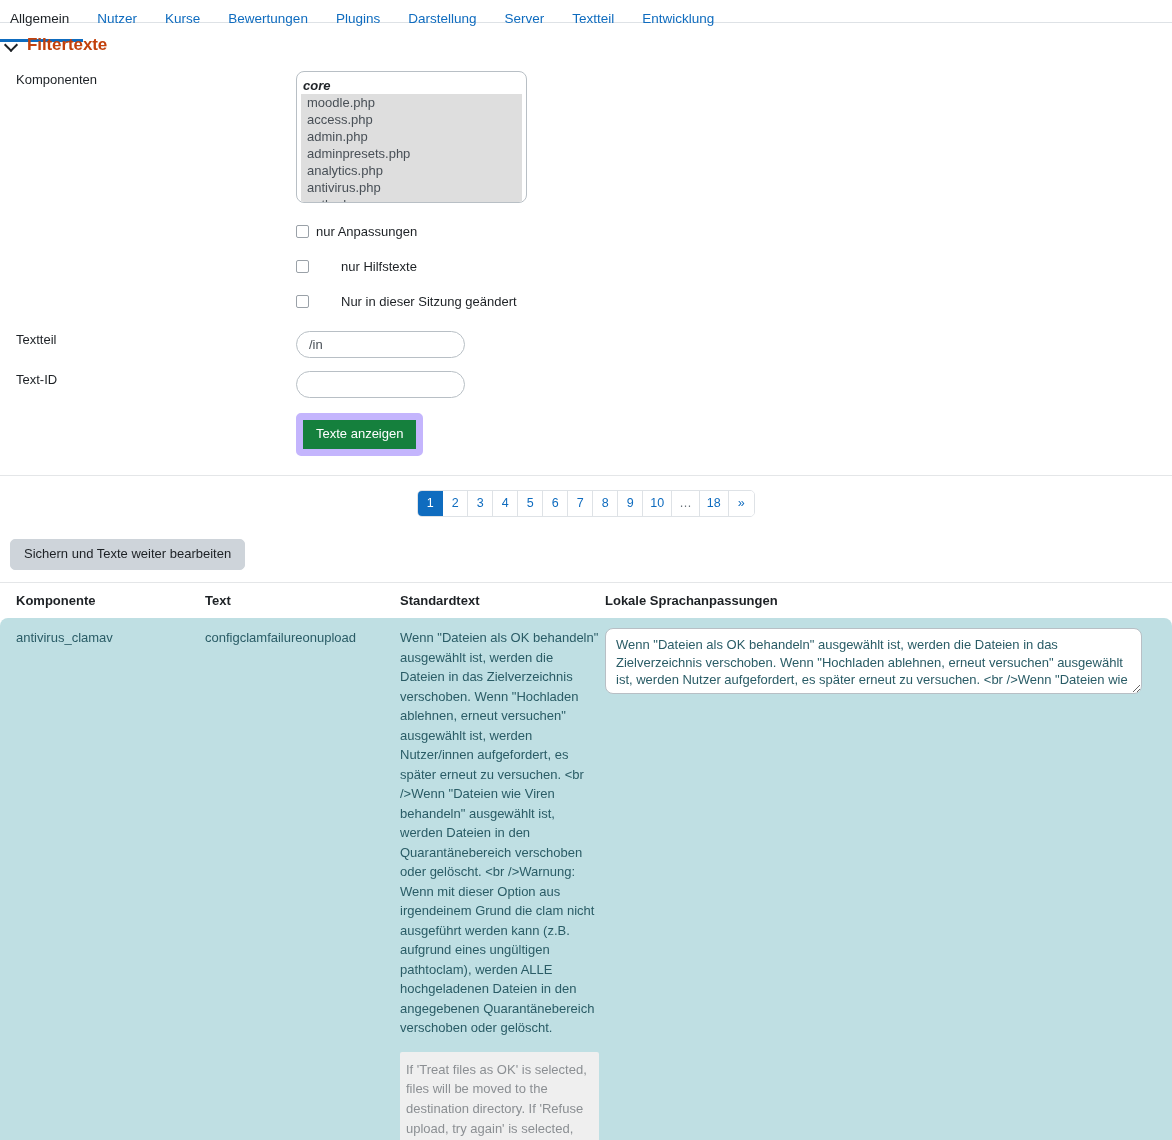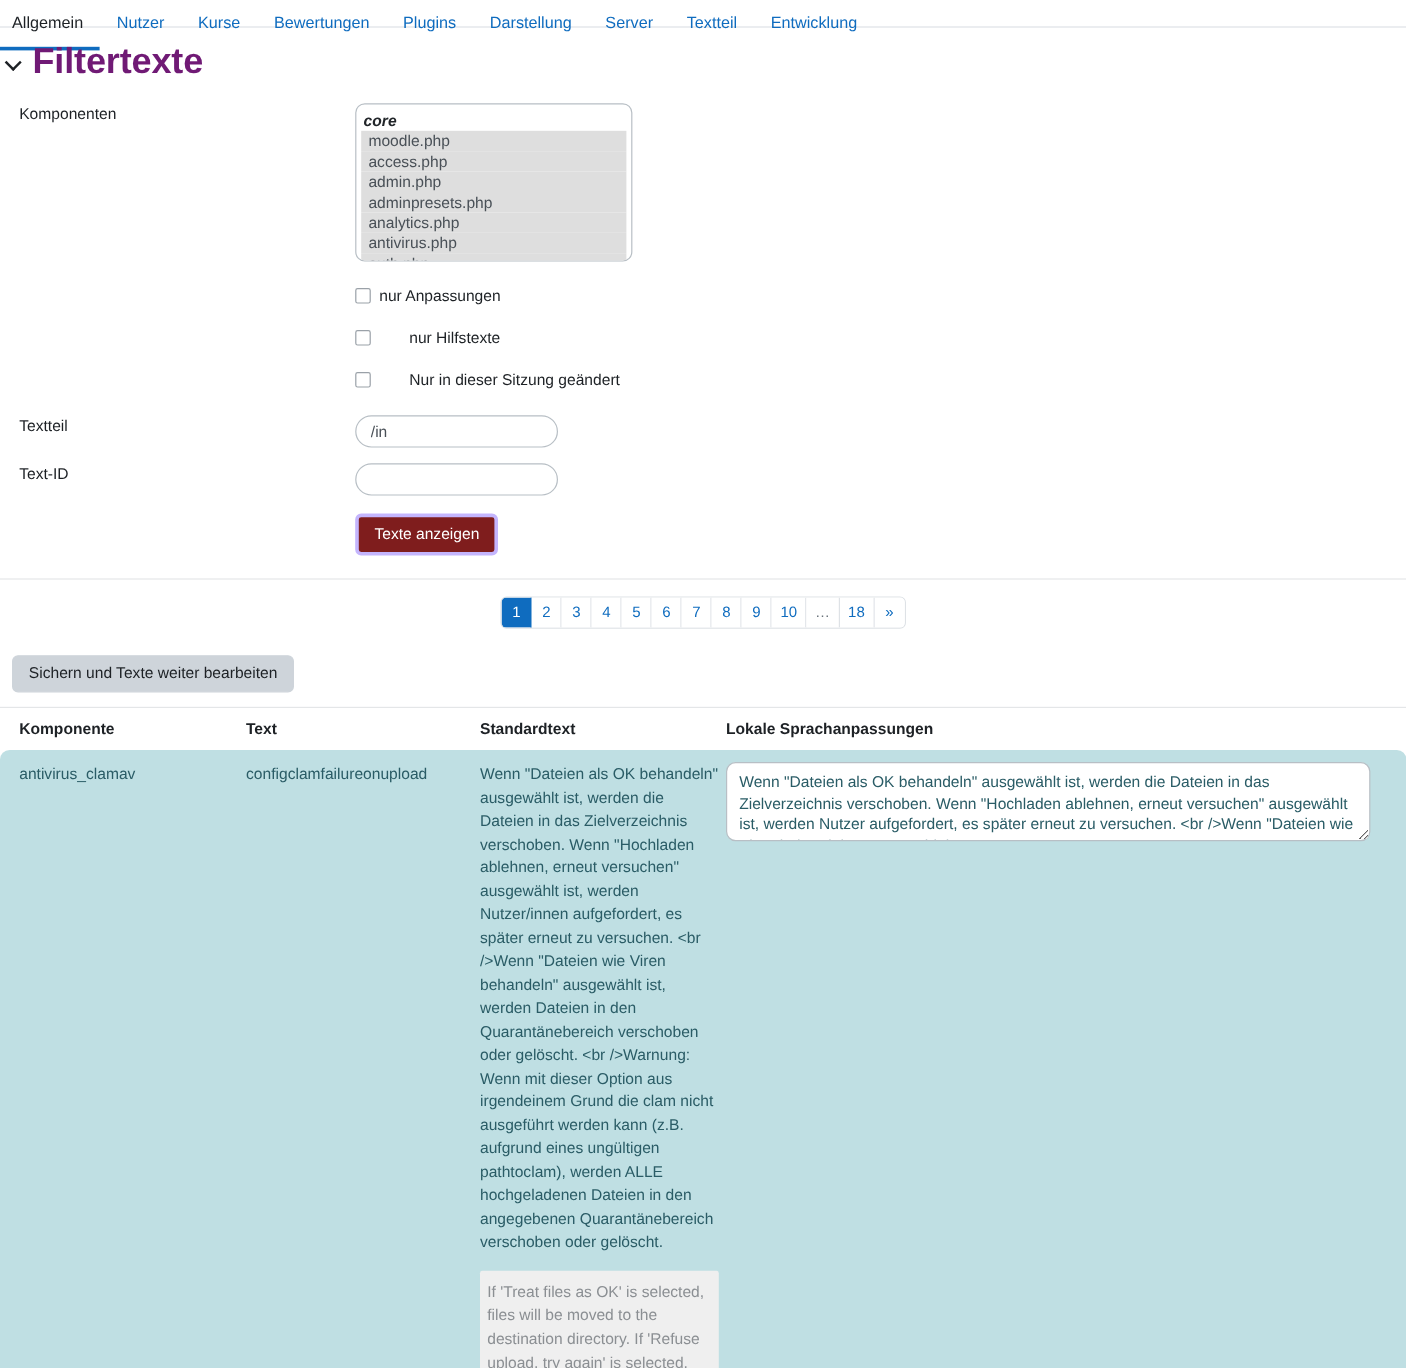--- a/index.html
+++ b/index.html
@@ -56,23 +56,23 @@
   .chev::before {
     content: "";
     position: absolute;
     left: 2px; top: 2px;
     width: 8px; height: 8px;
     border-right: 2px solid #1d2125;
     border-bottom: 2px solid #1d2125;
     transform: rotate(45deg);
   }
   .section-title {
-    font-size: 30px;
+    font-size: 17px;
     font-weight: bold;
-    color: #701a75;
+    color: #c2410c;
     line-height: 1.15;
     letter-spacing: -0.1px;
   }
 
   
   .form-rows { padding-top: 6px; }
   .frow {
     display: flex;
     align-items: flex-start;
     margin-bottom: 0;
@@ -141,23 +141,23 @@
     padding: 3px 12px;
     font-size: 13px;
     font-family: "Liberation Sans", sans-serif;
     color: #495057;
     background: #fff;
     outline: none;
   }
 
   .btn-primary {
     display: inline-block;
-    background: #7f1d1d;
+    background: #15803d;
     color: #ffffff;
-    border: 3px solid #c4b5fd;
+    border: 7px solid #c4b5fd;
     border-radius: 5px;
     font-size: 13px;
     font-family: "Liberation Sans", sans-serif;
     padding: 7px 13px 8px 13px;
     cursor: pointer;
     line-height: 1.1;
   }
 
   .divider {
     border: 0;

